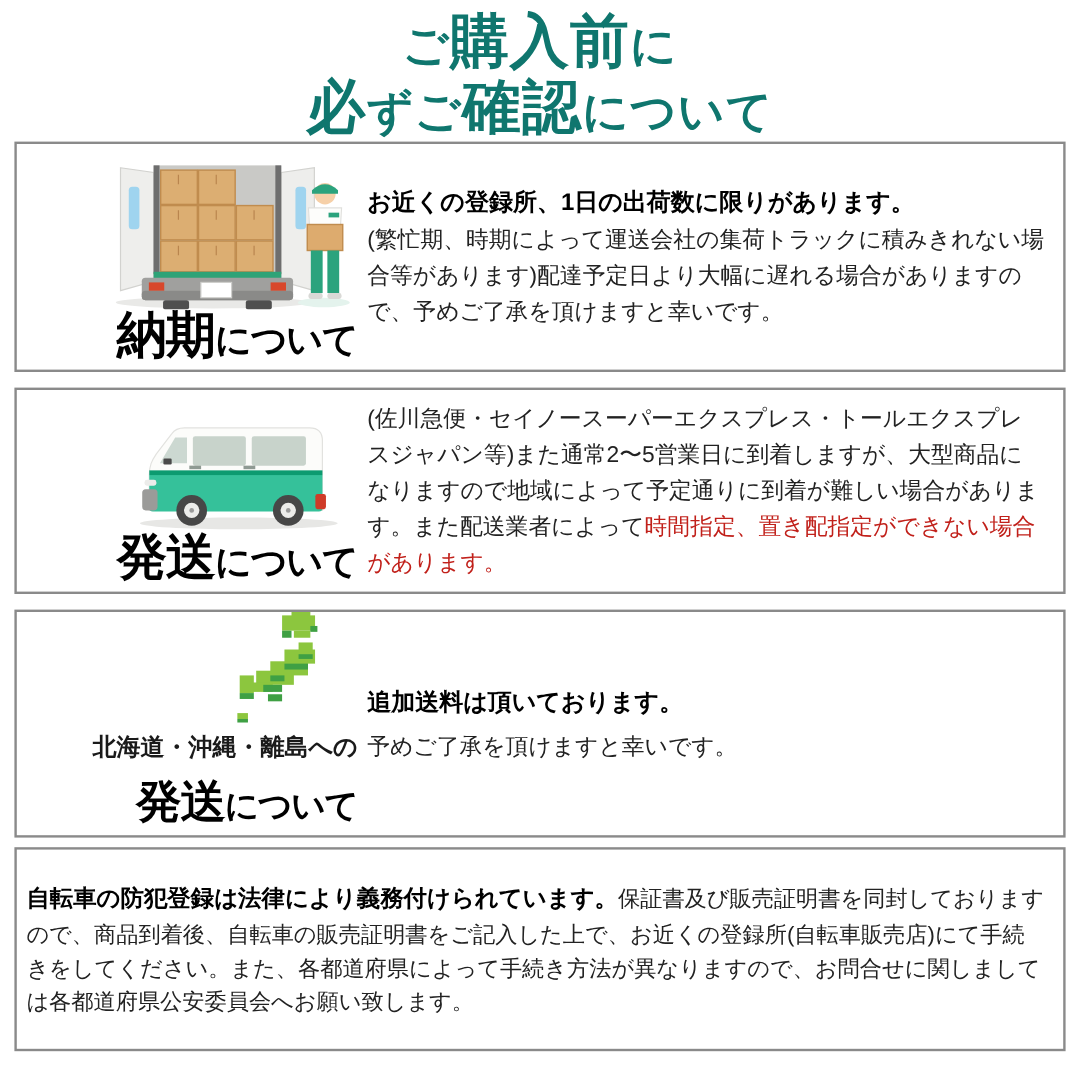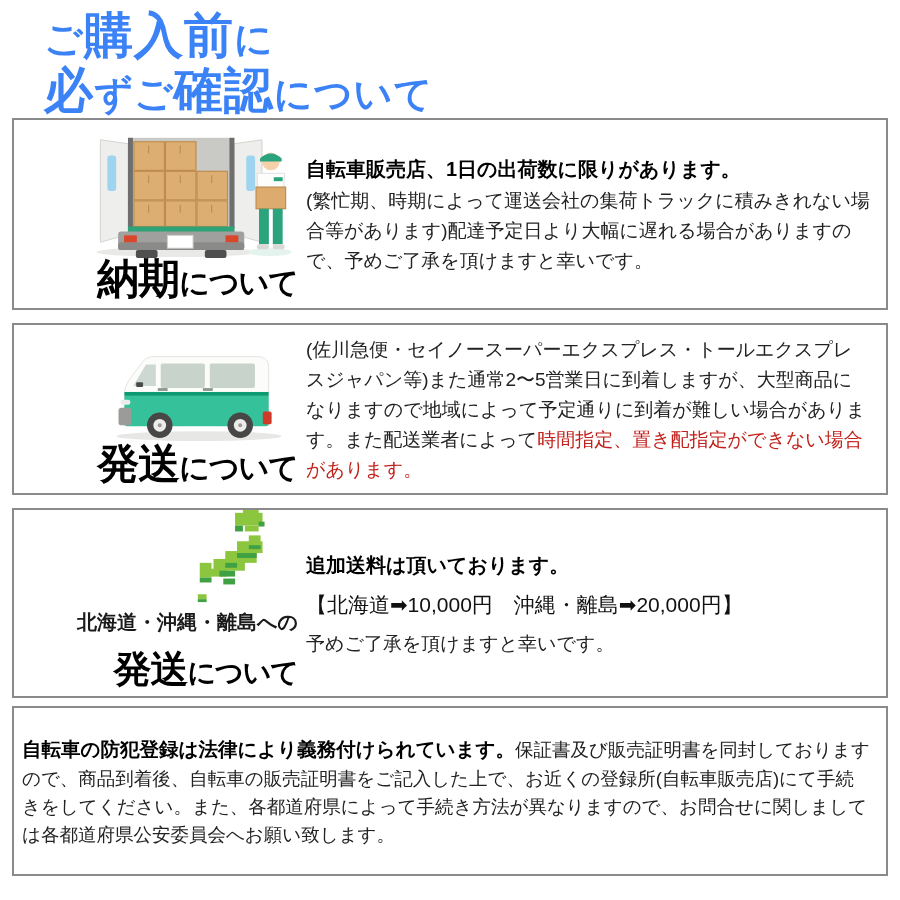--- a/index.html
+++ b/index.html
@@ -7,28 +7,27 @@
   body {
     width: 900px; height: 900px;
     font-family: "Liberation Sans", "DejaVu Sans", sans-serif;
     color: #1a1a1a;
     overflow: hidden;
   }
   .page { width: 900px; height: 900px; background: #fff; }
 
   
   .header {
-    text-align: left;
+    text-align: center;
     padding-top: 8px;
     height: 118px;
     line-height: 1.12;
-    color: #3b82f6;
+    color: #0f766e;
     font-weight: 900;
     letter-spacing: 1px;
-    padding-left: 44px;
   }
   .h-big   { font-size: 49px; font-weight: 900; }
   .h-small { font-size: 38px; font-weight: 900; }
 
   
   .section {
     margin: 0 12px 13px 12px;
     border: 2px solid #8a8a8a;
     background: #fff;
     display: flex;
@@ -150,21 +149,21 @@
           <rect x="185" y="84" width="10" height="36" fill="#2ba37d"></rect>
           <rect x="169" y="120" width="12" height="5" rx="2" fill="#d9d9d6"></rect>
           <rect x="185" y="120" width="12" height="5" rx="2" fill="#d9d9d6"></rect>
         </g>
       </svg>
       <div class="sec-title">
         <span class="t-main">納期</span><span class="t-suffix">について</span>
       </div>
     </div>
     <div class="sec-right">
-      <div class="lead">自転車販売店、1日の出荷数に限りがあります。</div>
+      <div class="lead">お近くの登録所、1日の出荷数に限りがあります。</div>
       <div class="body-text">(繁忙期、時期によって運送会社の集荷トラックに積みきれない場合等があります)配達予定日より大幅に遅れる場合がありますので、予めご了承を頂けますと幸いです。</div>
     </div>
   </div>
 
   <div class="section sec-2">
     <div class="sec-left">
       <svg class="illus" width="198" height="106" viewBox="0 0 200 108">
         <ellipse cx="100" cy="101" rx="84" ry="5" fill="#e7e7e5"></ellipse>
 
         <path d="M24,90 L24,60 C24,52 26,48 30,42 L43,25 C45,22 49,20 54,20 L160,20 C167,20 171,24 171,31 L171,90 Z" fill="#fcfcfa" stroke="#e2e2df" stroke-width="1"></path>
@@ -228,21 +227,20 @@
         </g>
       </svg>
       </div>
       <div class="t-line1">北海道・沖縄・離島への</div>
       <div class="sec-title">
         <span class="t-main">発送</span><span class="t-suffix">について</span>
       </div>
     </div>
     <div class="sec-right">
       <div class="lead">追加送料は頂いております。</div>
-      <div class="fee-line">【北海道➡10,000円　沖縄・離島➡20,000円】</div>
       <div class="body-text">予めご了承を頂けますと幸いです。</div>
     </div>
   </div>
 
   <div class="section sec-4">
     <div class="sec-right">
       <div>
         <span class="lead">自転車の防犯登録は法律により義務付けられています。</span><span class="body-text">保証書及び販売証明書を同封しておりますので、商品到着後、自転車の販売証明書をご記入した上で、お近くの登録所(自転車販売店)にて手続きをしてください。また、各都道府県によって手続き方法が異なりますので、お問合せに関しましては各都道府県公安委員会へお願い致します。</span>
       </div>
     </div>

